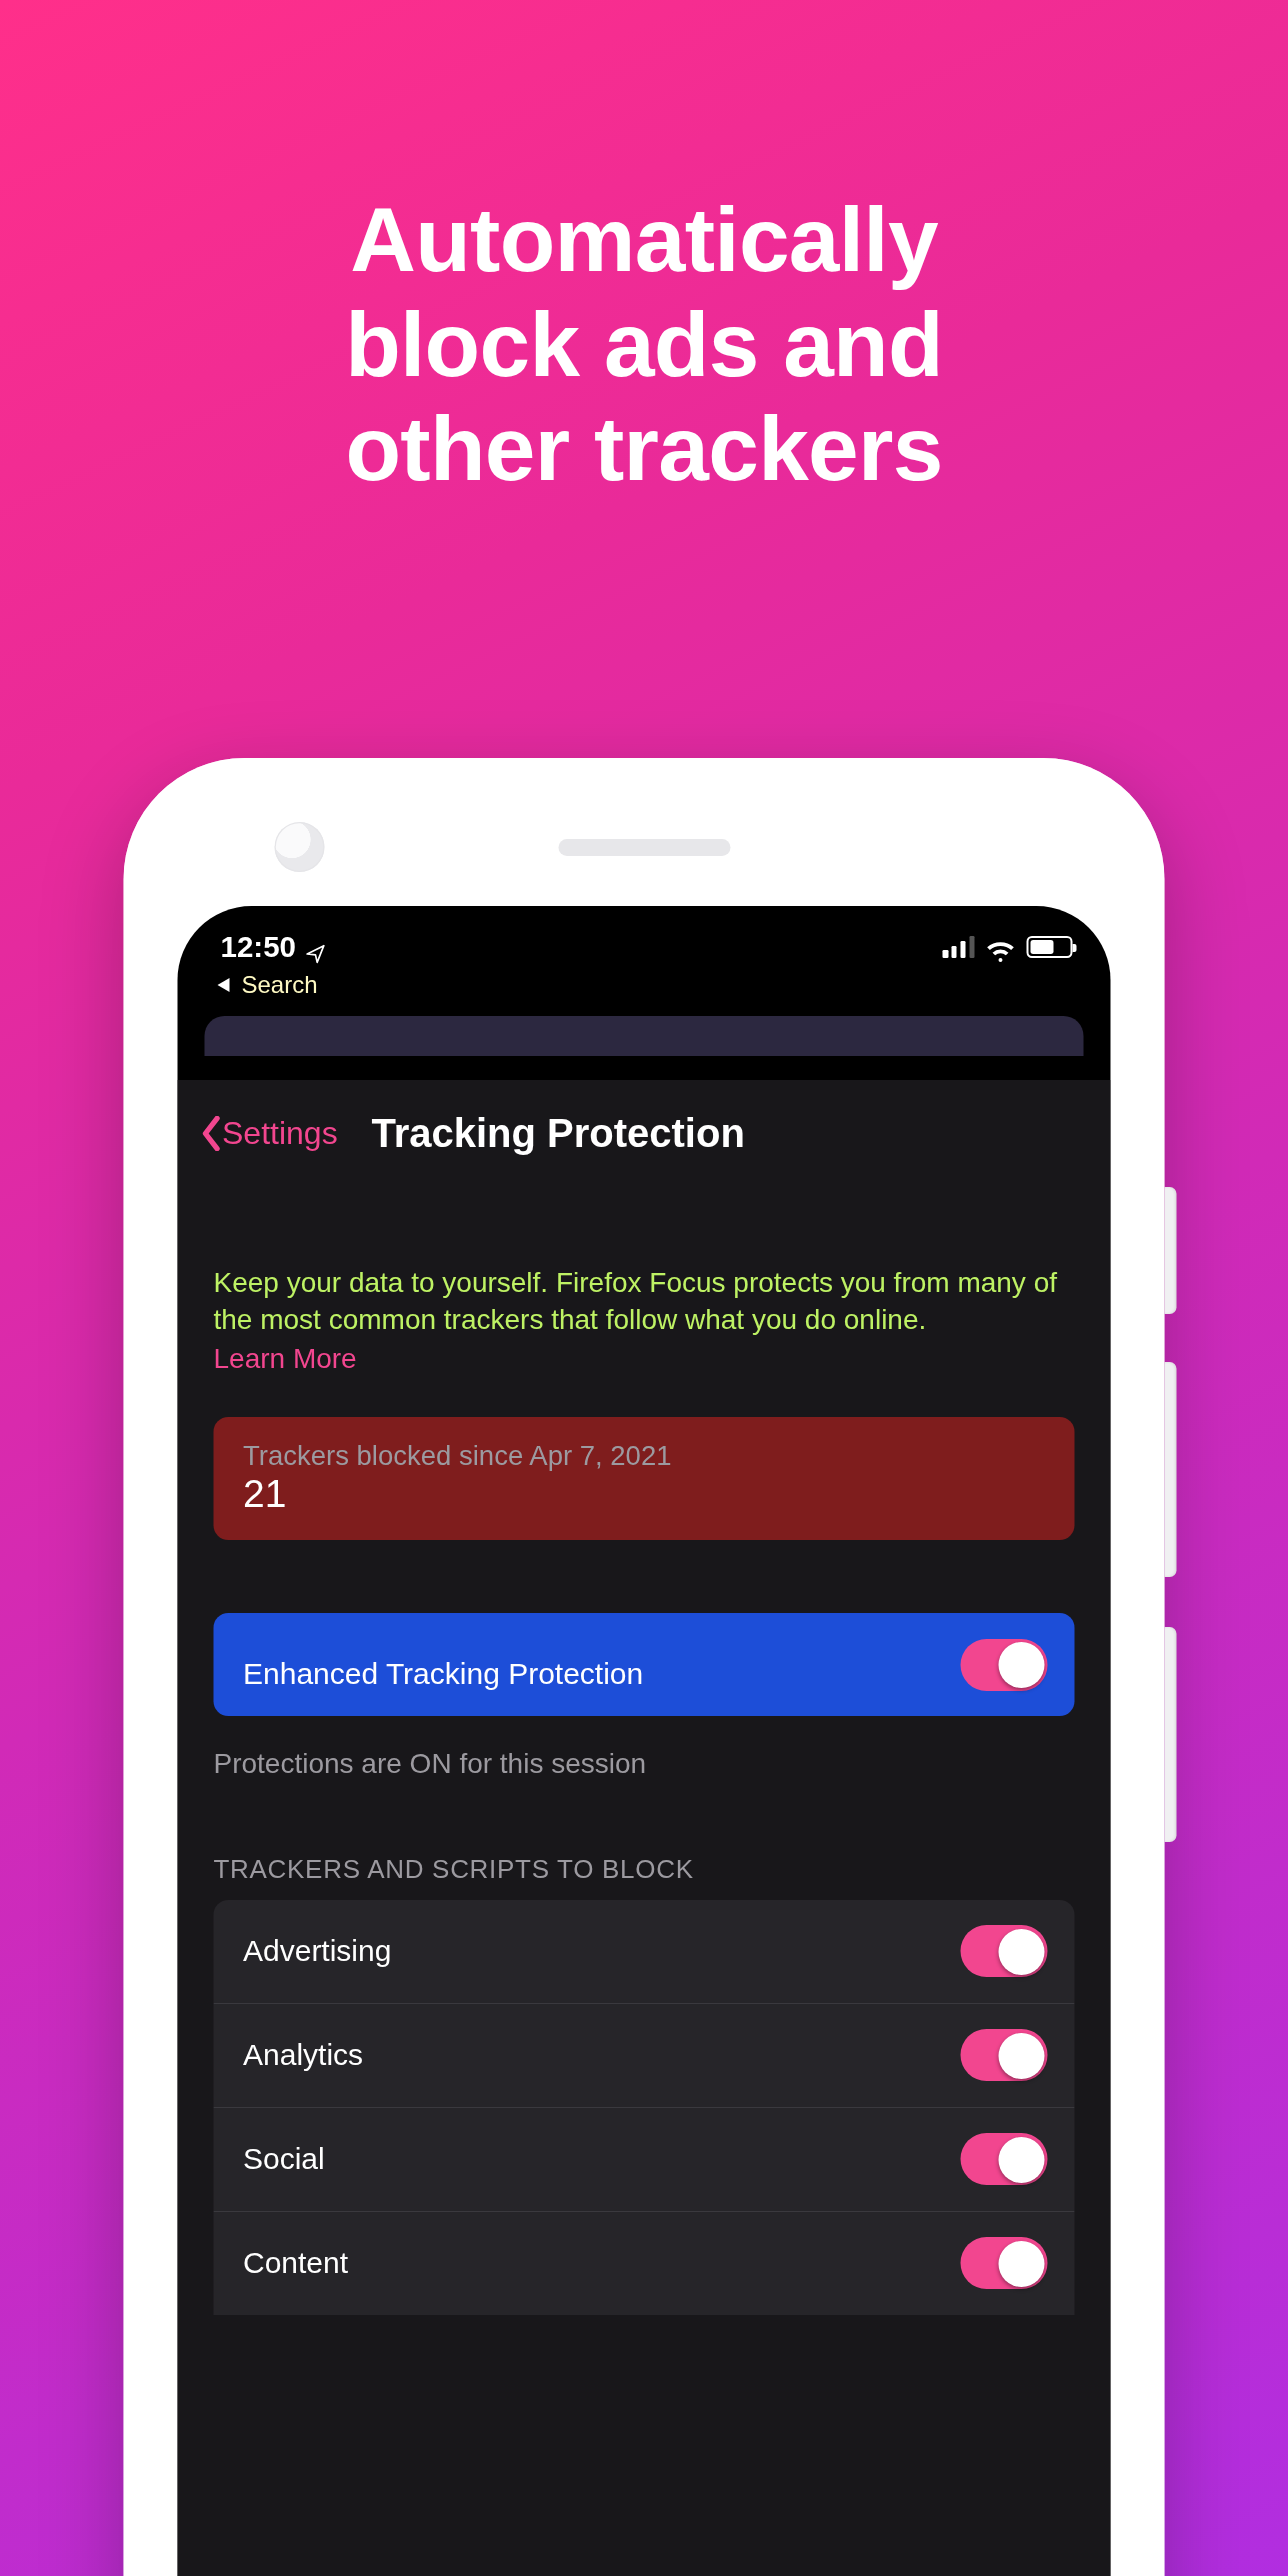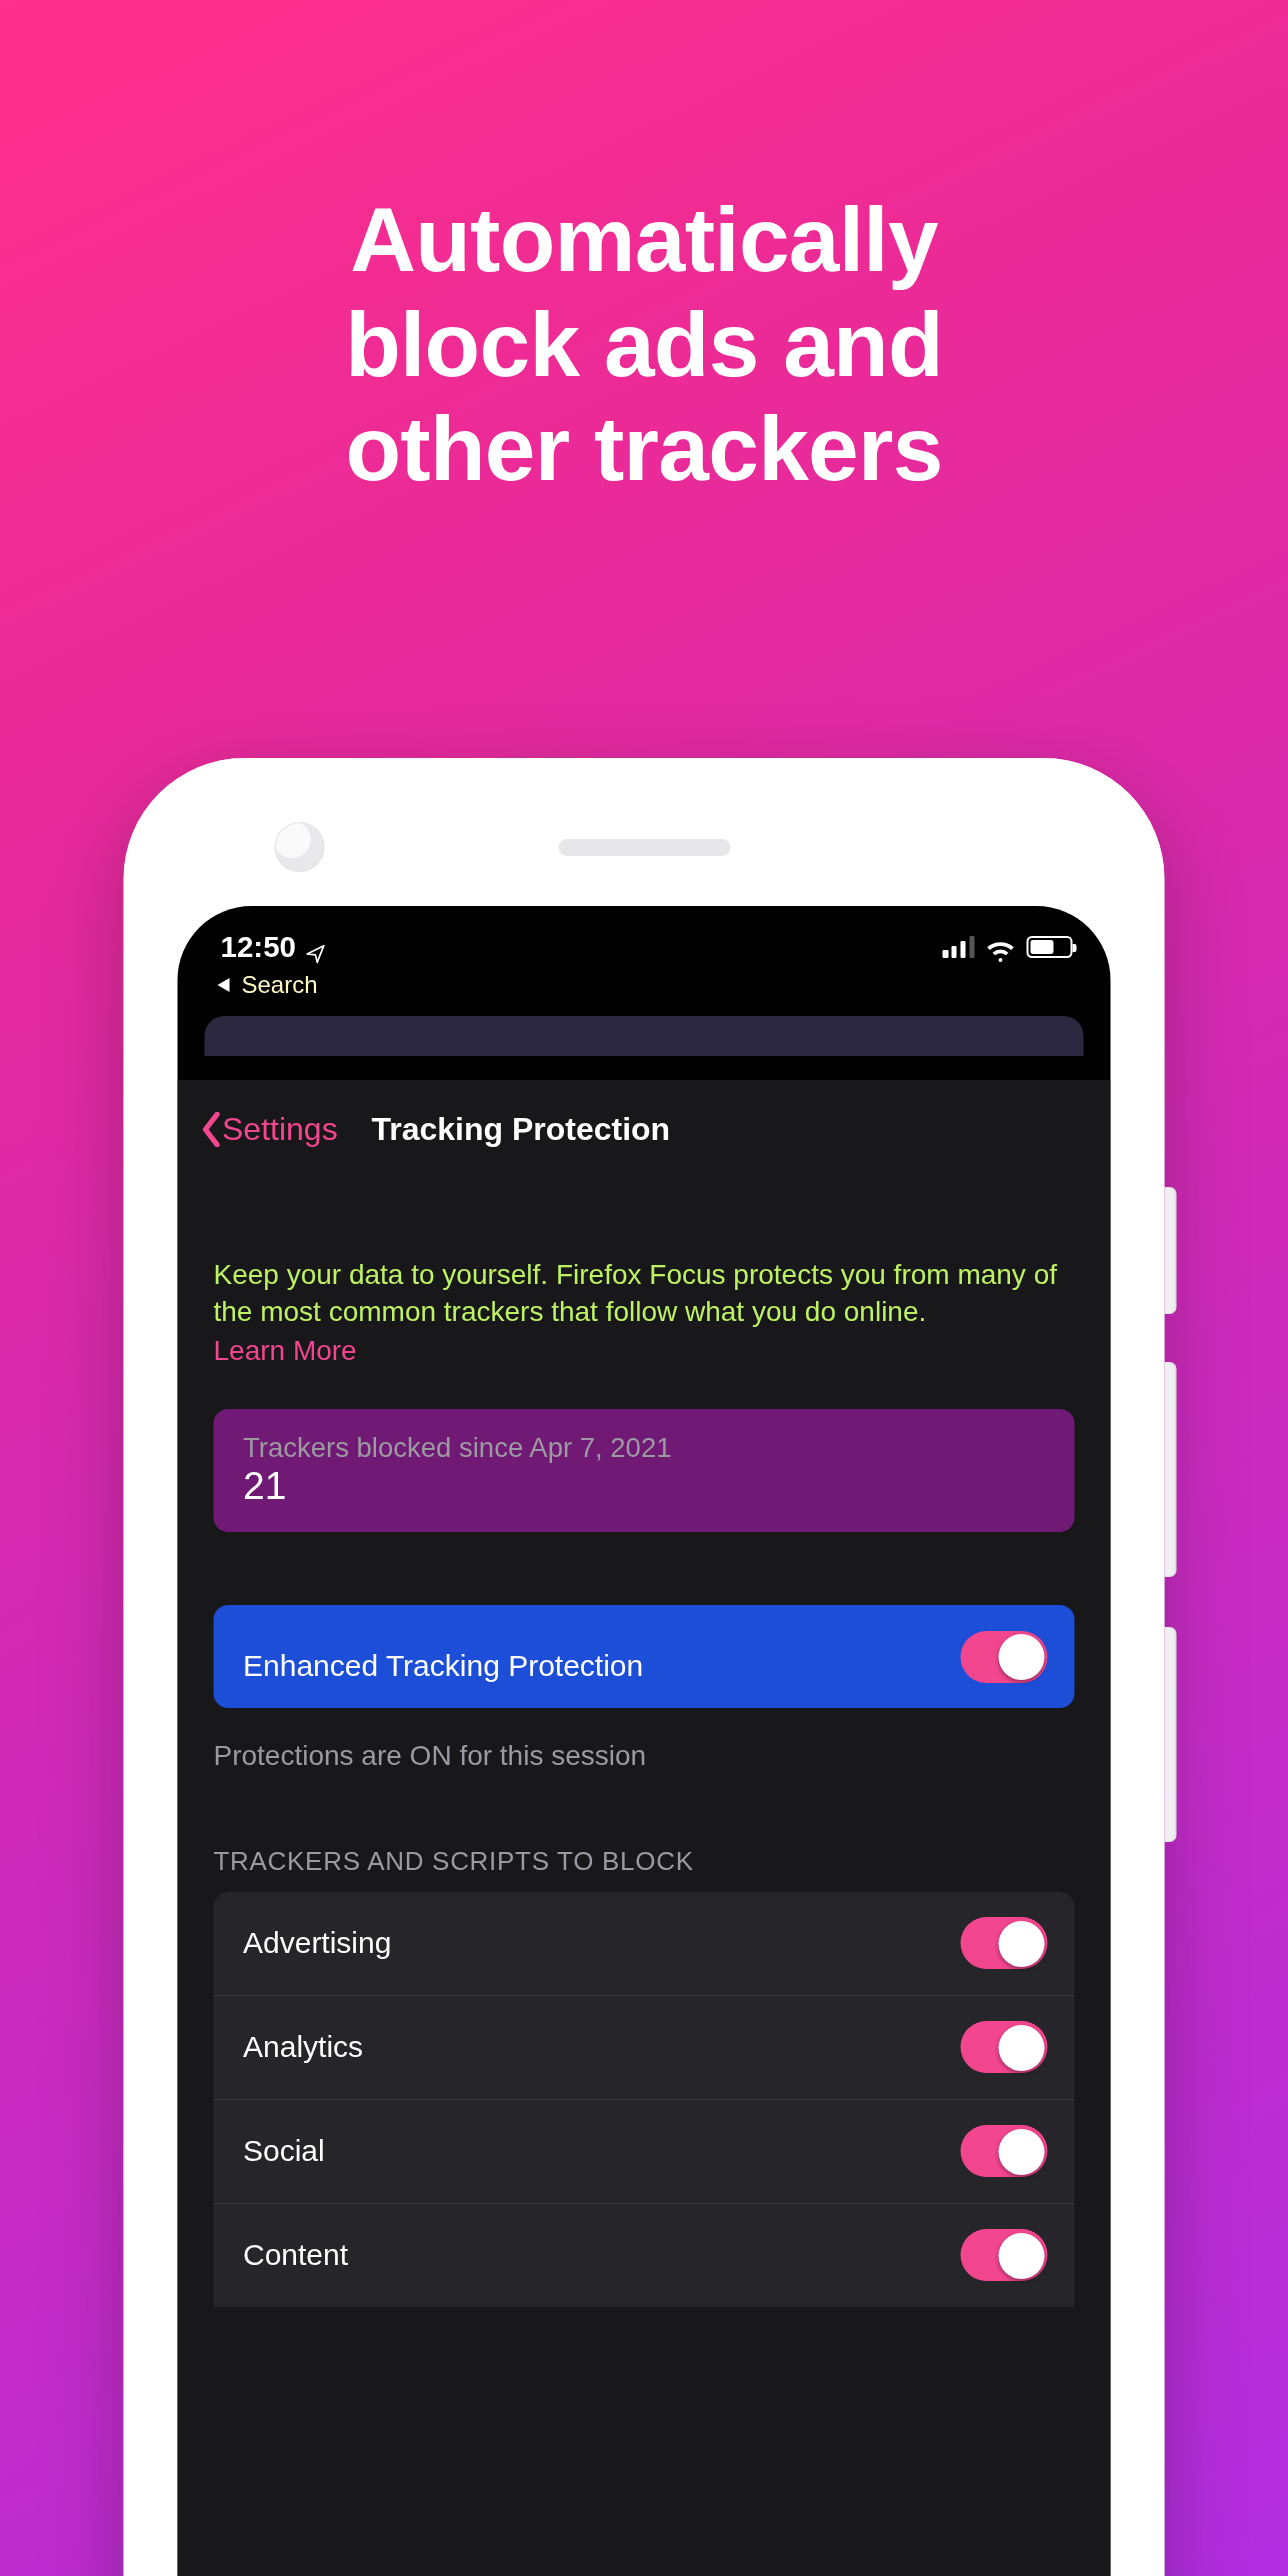--- a/index.html
+++ b/index.html
@@ -66,27 +66,27 @@
   .batt i{position:absolute;left:2px;top:2px;bottom:2px;width:55%;background:#fff;border-radius:2.7px}
 
   
   .peek{margin:4px 27px 0;height:40px;border-radius:20px 20px 0 0;background:#2c2840}
 
   
   .panel{position:absolute;left:0;right:0;top:174px;bottom:0;background:#18171a;padding-top:0}
   .nav{display:flex;align-items:center;gap:14.8px;padding:31px 23px 29.5px}
   .nav .back{display:flex;align-items:center;gap:0;color:#f2468f;font-size:32px}
   .nav .back svg{width:21.5px;height:35px}
-  .nav .title{font-size:32px;font-weight:600;color:#fff;margin-left:19px}
+  .nav .title{font-size:40px;font-weight:600;color:#fff;margin-left:19px}
 
   .content{padding:0 36px}
   .intro{font-size:28px;line-height:1.35;color:#bef264;margin-top:78px}
   .learn{color:#f2468f;font-size:28px;margin-top:4px;display:inline-block}
 
-  .card{background:#701a75;border-radius:14.8px;margin-top:42px;padding:23px 29.5px 24px}
+  .card{background:#7f1d1d;border-radius:14.8px;margin-top:42px;padding:23px 29.5px 24px}
   .card .lbl{color:#9c9aa0;font-size:27.5px}
   .card .big{font-size:39px;font-weight:400;margin-top:0;color:#fff}
 
   .row-card{background:#1d4ed8;border-radius:14.8px;margin-top:73px;display:flex;align-items:flex-end;justify-content:space-between;padding:25.5px 27px 25.5px 29.5px}
   .row-card .t{font-size:30px;color:#fff}
 
   .note{color:#9c9aa0;font-size:28px;margin-top:32px}
 
   .section-h{color:#9c9aa0;font-size:26px;letter-spacing:0.7px;margin-top:74px;margin-bottom:14.8px}
 

